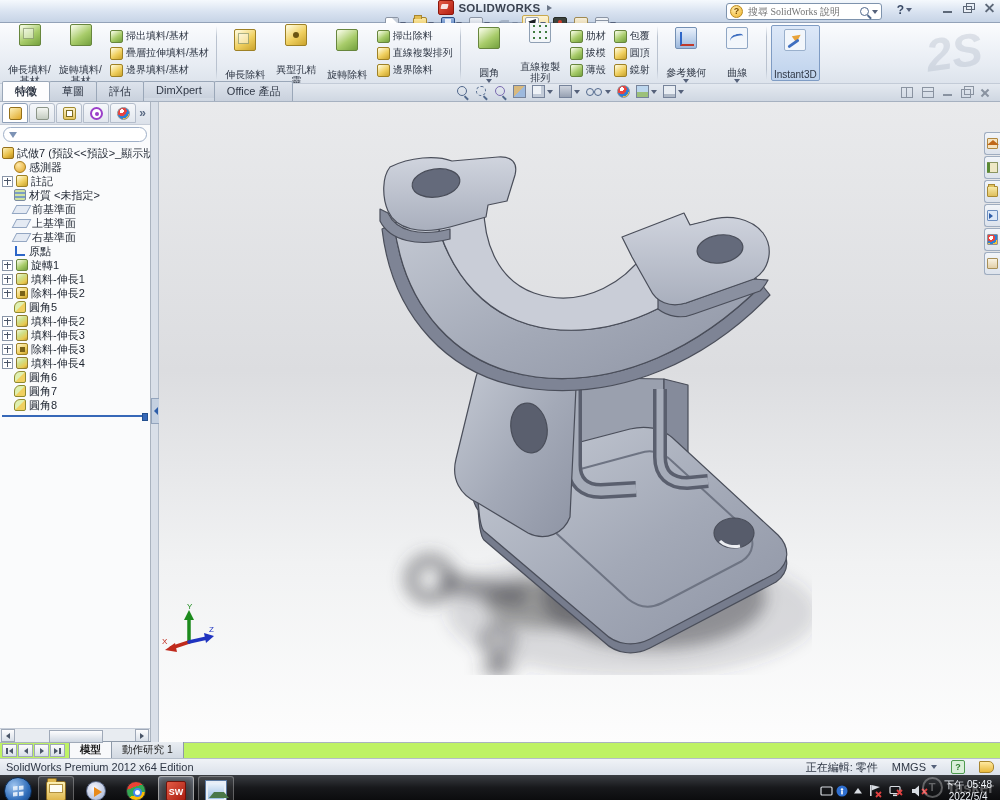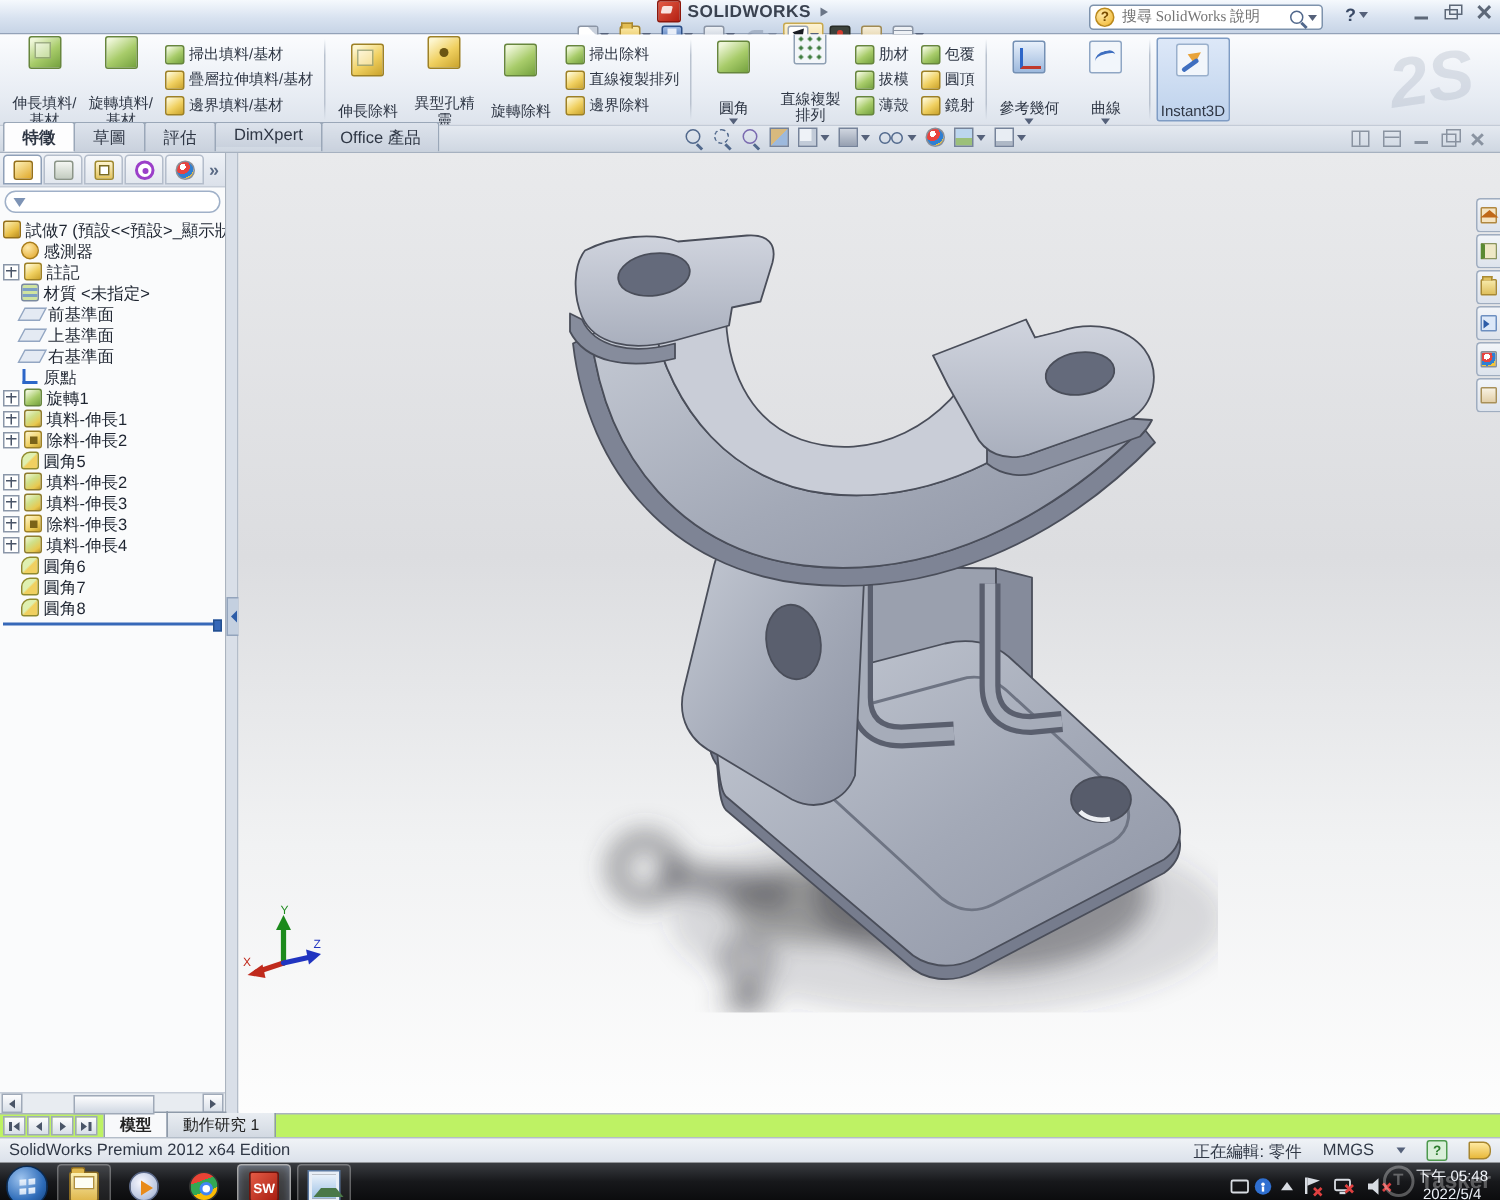--- a/index.html
+++ b/index.html
@@ -186,21 +186,21 @@
   .nav-btn{width:13px;height:11px;background:linear-gradient(#fdfdfe,#d8dfe8);border:1px solid #9fa9b8;display:flex;align-items:center;justify-content:center;gap:0;}
   .bar-l{width:1.5px;height:6px;background:#4a5568;margin-right:1px;}
   .bar-r{width:1.5px;height:6px;background:#4a5568;margin-left:1px;}
   #bottom-tabs{display:flex;align-items:flex-end;}
   .btab{padding:1px 10px;font-size:10.5px;border:1px solid #8e9aa9;border-bottom:none;background:linear-gradient(#e9edf2,#d2d9e2);margin-right:-1px;}
   .btab.active{background:#f8f9fb;font-weight:bold;}
   #statusbar{height:16px;background:linear-gradient(#f0f3f7,#dbe1ea);border-top:1px solid #b4bdc9;display:flex;align-items:center;padding:0 6px;gap:14px;}
   #status-product{color:#2f3745;}
   #status-spacer{flex:1;}
   #status-editing{color:#2f3745;}
-  #status-units{color:#2f3745;display:flex;align-items:center;gap:15px;}
+  #status-units{color:#2f3745;display:flex;align-items:center;gap:5px;}
   .qt-chip{width:12px;height:12px;background:#d9efd9;border:1px solid #4e9a4e;color:#2e7d2e;font-size:9px;font-weight:bold;text-align:center;line-height:12px;border-radius:2px;}
   .tag-chip{width:13px;height:10px;background:linear-gradient(#ffe9a0,#e8b93c);border:1px solid #a8862f;border-radius:1px 5px 5px 1px;}
 
   
   #taskbar{height:32px;background:linear-gradient(#3a3d42,#17181b 40%,#050506);display:flex;align-items:center;padding:0 4px;gap:6px;position:relative;}
   #start-orb{width:26px;height:26px;border-radius:50%;background:radial-gradient(circle at 35% 30%,#9ec4ef,#2d6bb8 60%,#123c73);border:1px solid #0a2a52;display:flex;align-items:center;justify-content:center;}
   .orb-flag{width:11px;height:10px;transform:skewY(-6deg);background-image:linear-gradient(#eaf2fb,#cfe0f4),linear-gradient(#eaf2fb,#cfe0f4),linear-gradient(#eaf2fb,#cfe0f4),linear-gradient(#eaf2fb,#cfe0f4);background-size:4.5px 4px;background-position:0 0,6px 0,0 6px,6px 6px;background-repeat:no-repeat;}
   .tb-app{width:34px;height:28px;border-radius:3px;display:flex;align-items:center;justify-content:center;border:1px solid transparent;}
   .tb-open{background:rgba(255,255,255,.08);border-color:rgba(255,255,255,.28);}
   .tb-active{background:rgba(255,255,255,.18);border-color:rgba(255,255,255,.5);box-shadow:0 0 6px rgba(180,210,255,.35) inset;}

